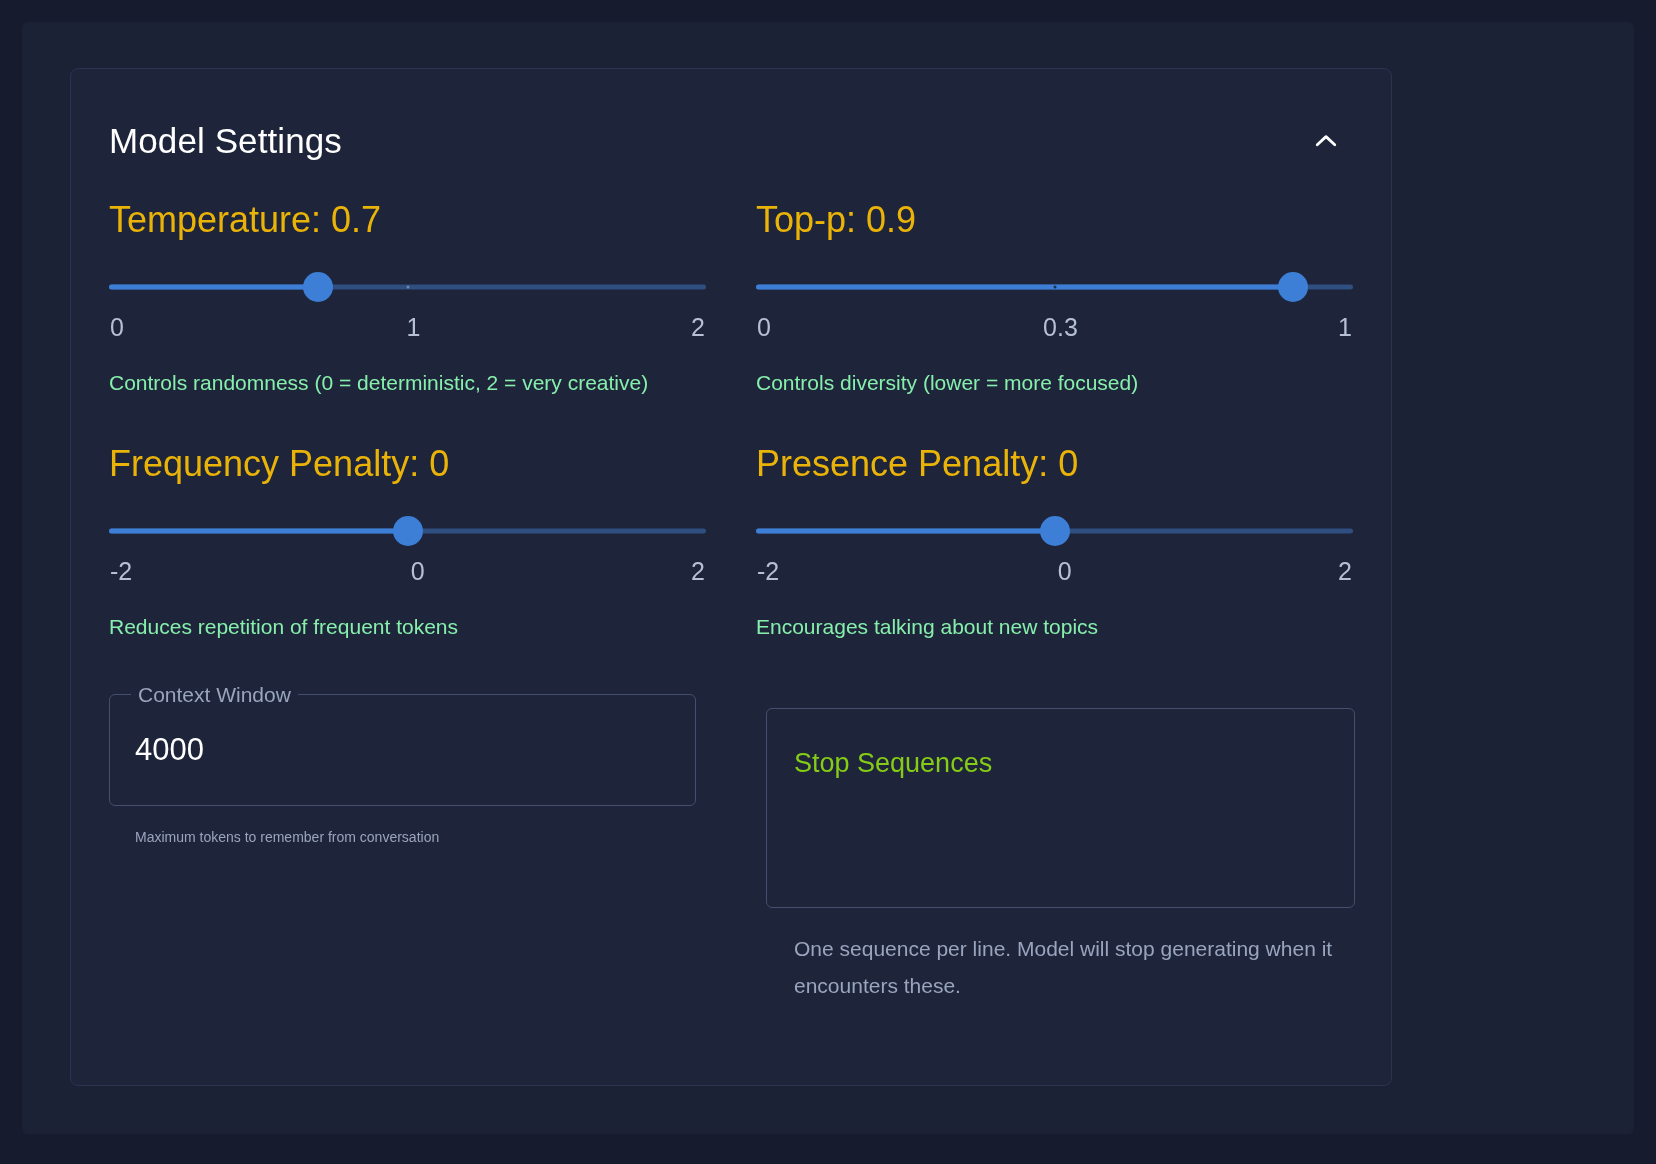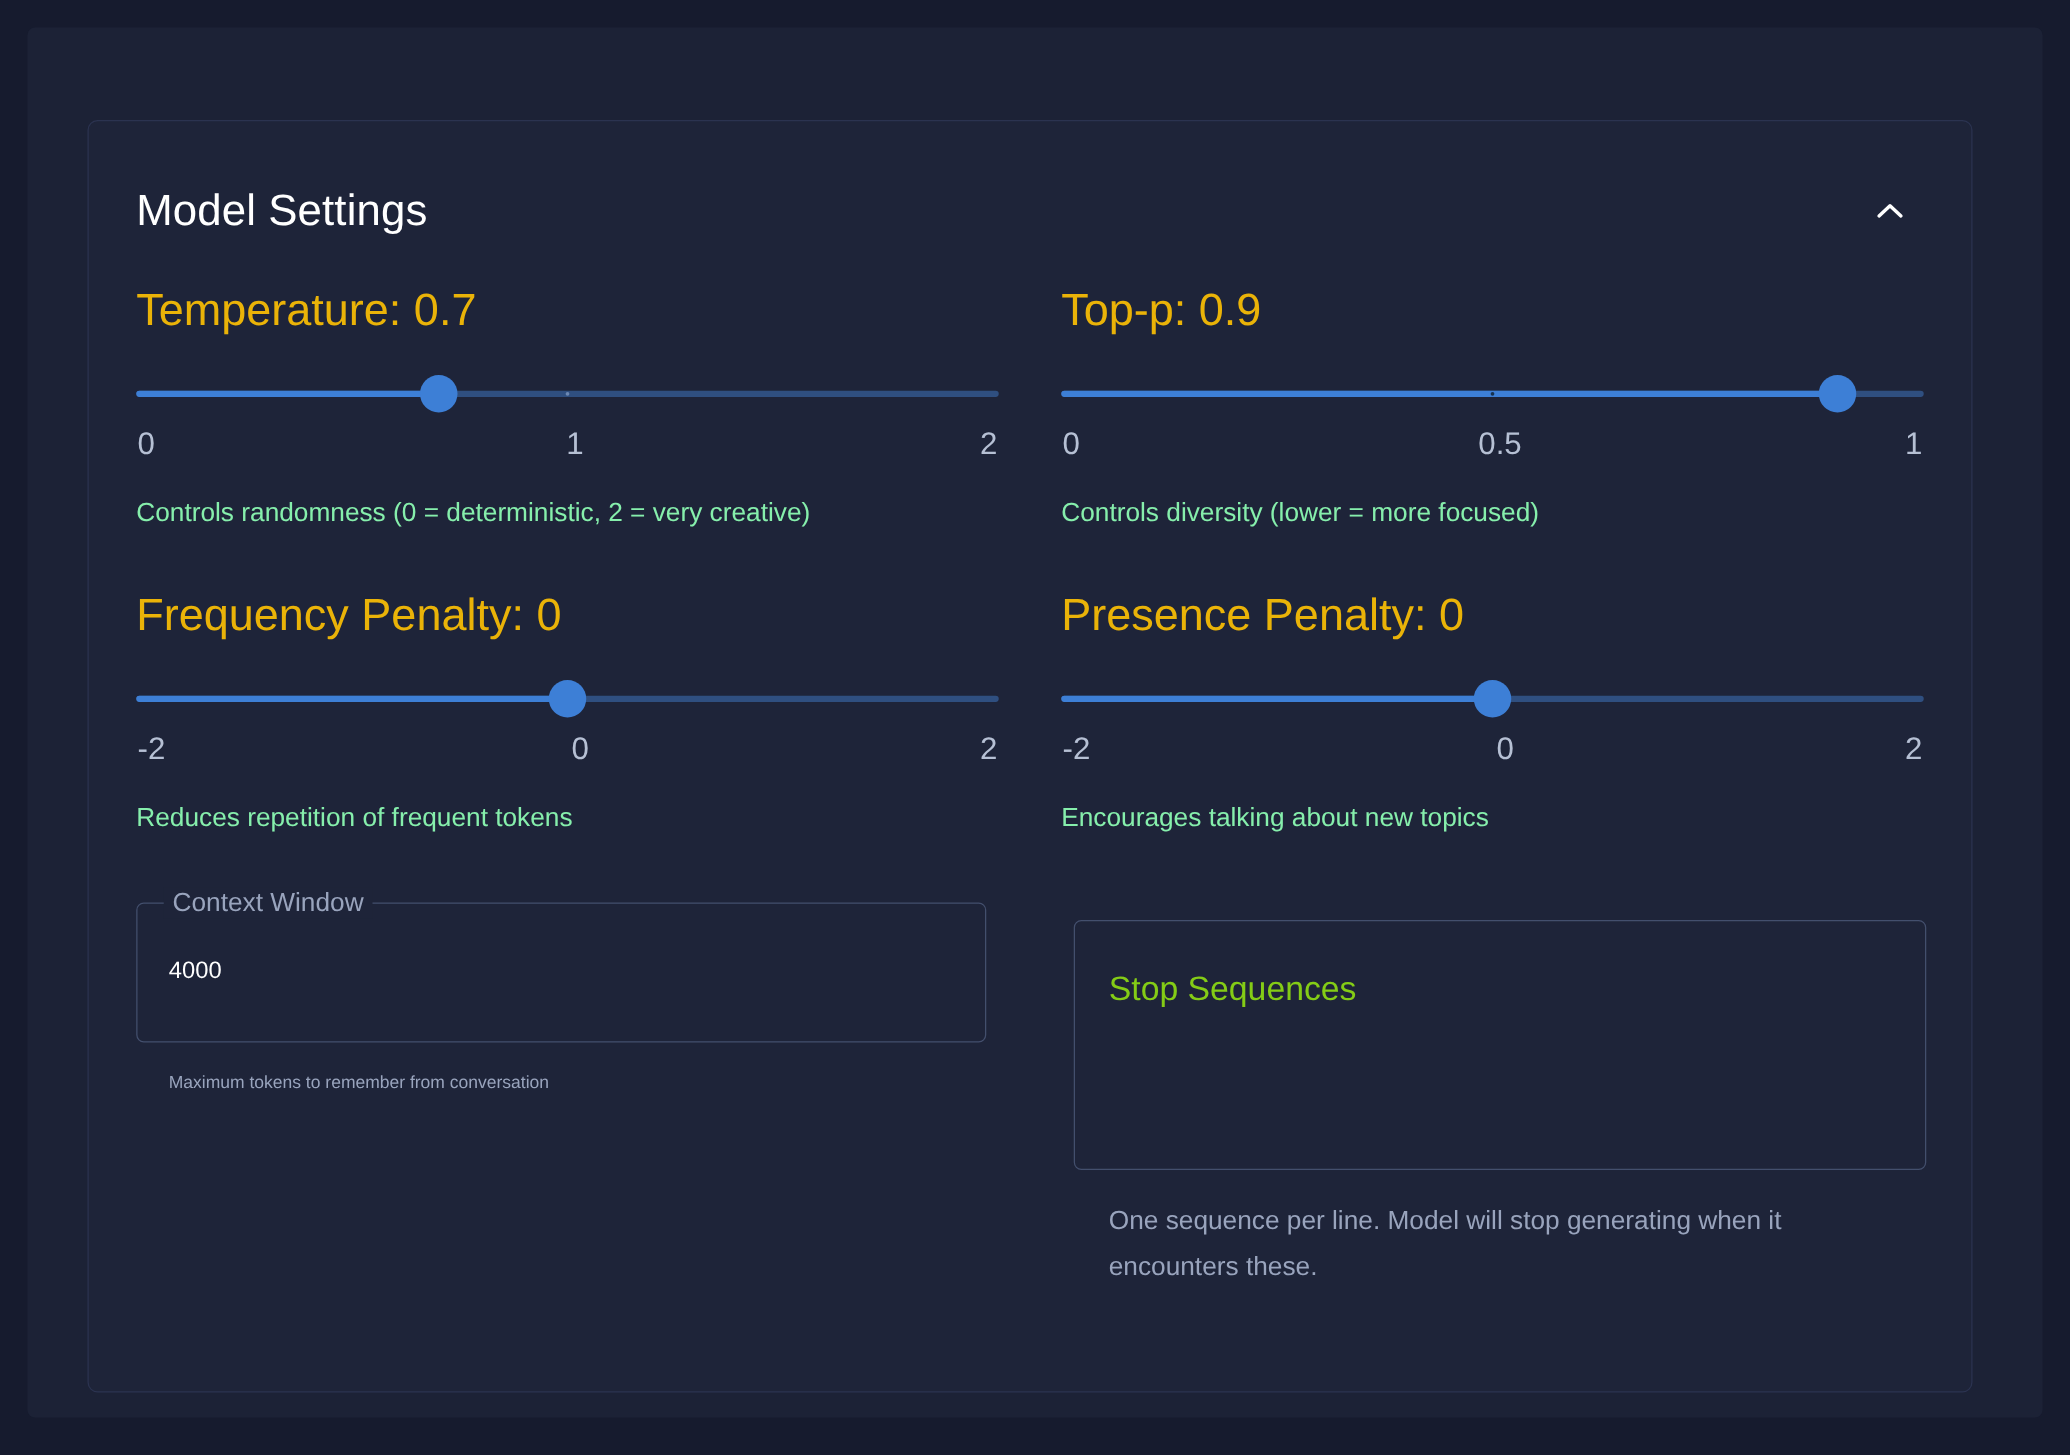--- a/index.html
+++ b/index.html
@@ -21,28 +21,27 @@
 
   .app-surface {
     width: 1612px;
     height: 1112px;
     background: #1c2236;
     border-radius: 6px;
     padding: 46px 48px;
   }
 
   .settings-card {
-    width: 1508px;
+    width: 1322px;
     height: 1018px;
     background: #1e2439;
     border: 1px solid #2b3350;
     border-radius: 8px;
     padding: 44px 36px 0 36px;
     position: relative;
-    margin-top: 28px;
   }
 
   
   .card-header {
     display: flex;
     align-items: center;
     justify-content: space-between;
     height: 56px;
     padding: 0 2px;
   }
@@ -181,21 +180,21 @@
     background: #1e2439;
     font-size: 21px;
     color: #99a4bd;
     line-height: 1.2;
   }
   .field-value {
     position: absolute;
     left: 26px;
     top: 50%;
     transform: translateY(-50%);
-    font-size: 19px;
+    font-size: 31px;
     color: #ffffff;
     line-height: 1.2;
   }
   .field-helper {
     font-size: 14px;
     color: #99a4bd;
     margin-top: 22px;
     margin-left: 26px;
     line-height: 1.4;
   }
@@ -268,21 +267,21 @@
         <div class="field-block">
           <div class="field-label">Top-p: 0.9</div>
           <div class="slider-wrap">
             <div class="slider-rail"></div>
             <div class="slider-fill" style="width:90%"></div>
             <div class="slider-tick" style="left:50%; background:#17324f; opacity:1;"></div>
             <div class="slider-thumb" style="left:90%"></div>
           </div>
           <div class="scale-row">
             <span class="scale-mark">0</span>
-            <span class="scale-mark mid">0.5</span>
+            <span class="scale-mark mid">0.3</span>
             <span class="scale-mark">1</span>
           </div>
           <div class="helper-text">Controls diversity (lower = more focused)</div>
         </div>
       </div>
 
       <div class="grid" style="margin-top:44px;">
 
         <div class="field-block">
           <div class="field-label">Frequency Penalty: 0</div>

